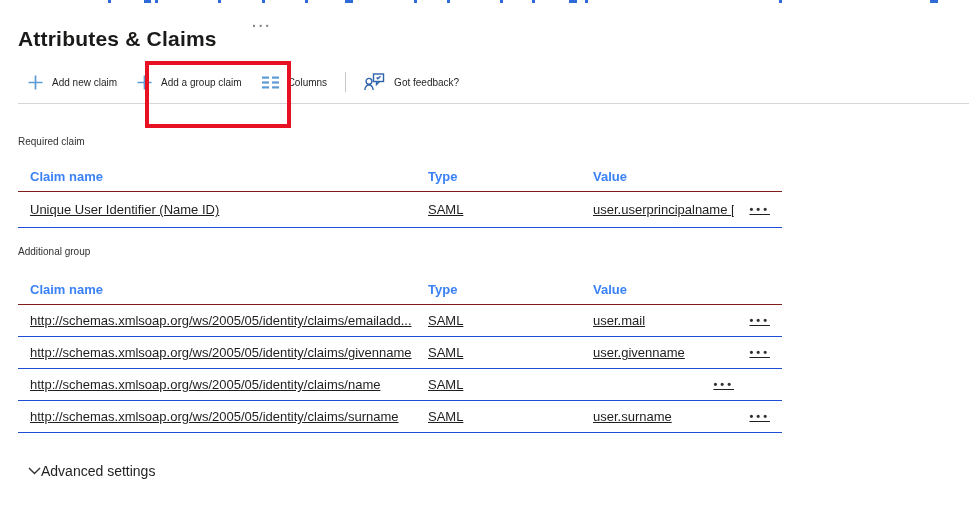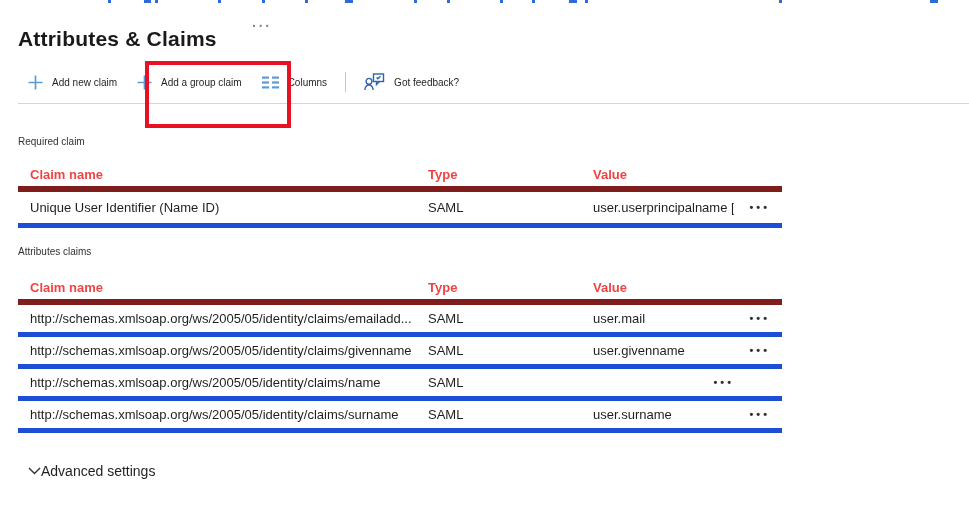--- a/index.html
+++ b/index.html
@@ -48,24 +48,24 @@
 
   
   .claims-table{position:absolute;left:18px;width:764px;font-size:13px;}
   .table-required{top:162px;}
   .table-additional{top:275px;}
   .t-row{
     display:grid;grid-template-columns:398px 165px 1fr 36px;
     padding:0 12px;align-items:center;box-sizing:border-box;
   }
   .t-head{
-    height:30px;font-weight:700;color:#ef4444;
-    border-bottom:6px solid #7f1d1d;
-  }
-  .t-body-row{border-bottom:5px solid #1d4ed8;color:#201f1e;cursor:pointer;}
+    height:30px;font-weight:700;color:#3b82f6;
+    border-bottom:1px solid #7f1d1d;
+  }
+  .t-body-row{border-bottom:1px solid #1d4ed8;color:#201f1e;cursor:pointer;text-decoration:underline;}
   .table-required .t-body-row{height:36px;}
   .table-additional .t-body-row{height:32px;}
   .cell-claim{white-space:nowrap;overflow:hidden;padding-right:6px;}
   .cell-type,.cell-value{white-space:nowrap;overflow:hidden;}
   .menu-dots{
     text-align:right;font-size:11px;font-weight:700;letter-spacing:3px;
     color:#323130;cursor:pointer;line-height:1;
   }
 
   
@@ -160,21 +160,21 @@
     <div></div>
   </div>
   <div class="t-row t-body-row">
     <div class="cell-claim">Unique User Identifier (Name ID)</div>
     <div class="cell-type">SAML</div>
     <div class="cell-value">user.userprincipalname [...</div>
     <div class="menu-dots">•••</div>
   </div>
 </div>
 
-<div class="section-heading heading-additional">Attributes claims</div>
+<div class="section-heading heading-additional">Additional group</div>
 
 <div class="claims-table table-additional">
   <div class="t-row t-head">
     <div>Claim name</div>
     <div>Type</div>
     <div>Value</div>
     <div></div>
   </div>
   <div class="t-row t-body-row">
     <div class="cell-claim">http://schemas.xmlsoap.org/ws/2005/05/identity/claims/emailadd...</div>

